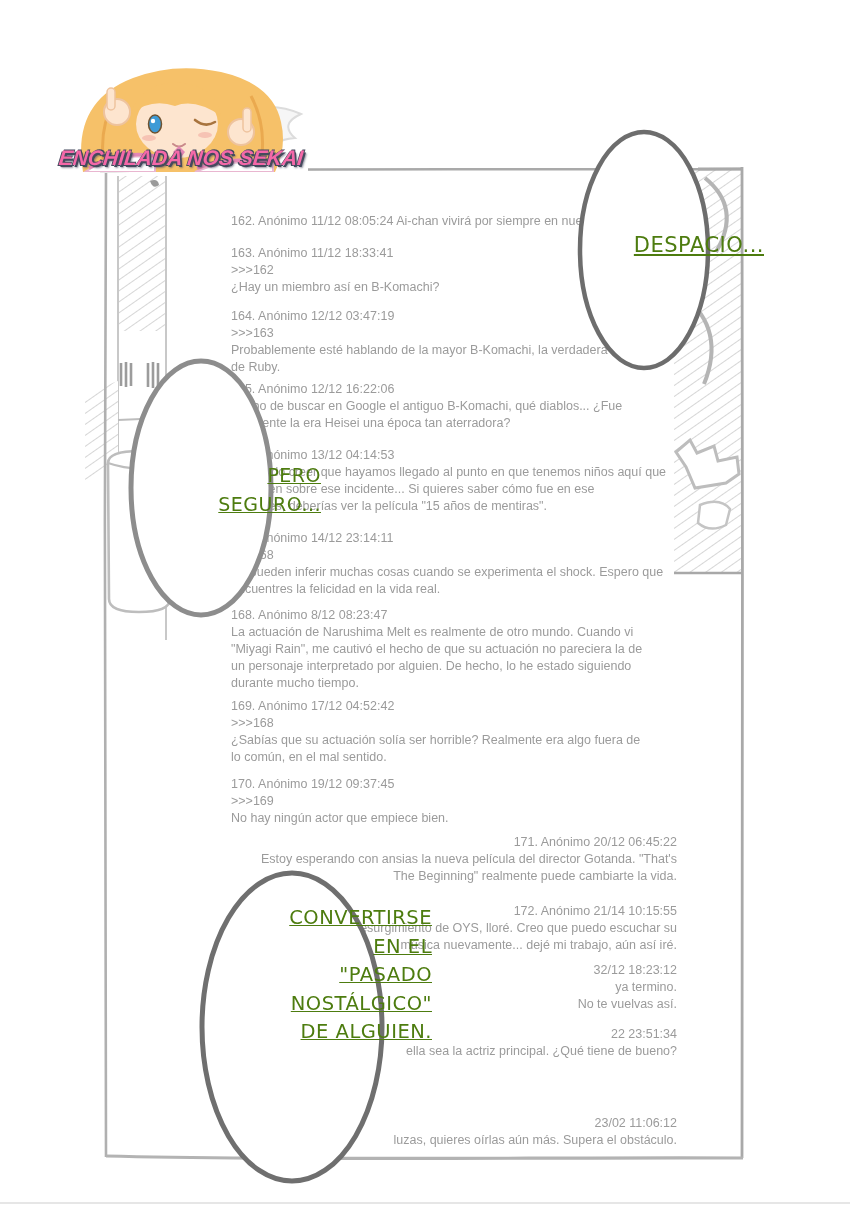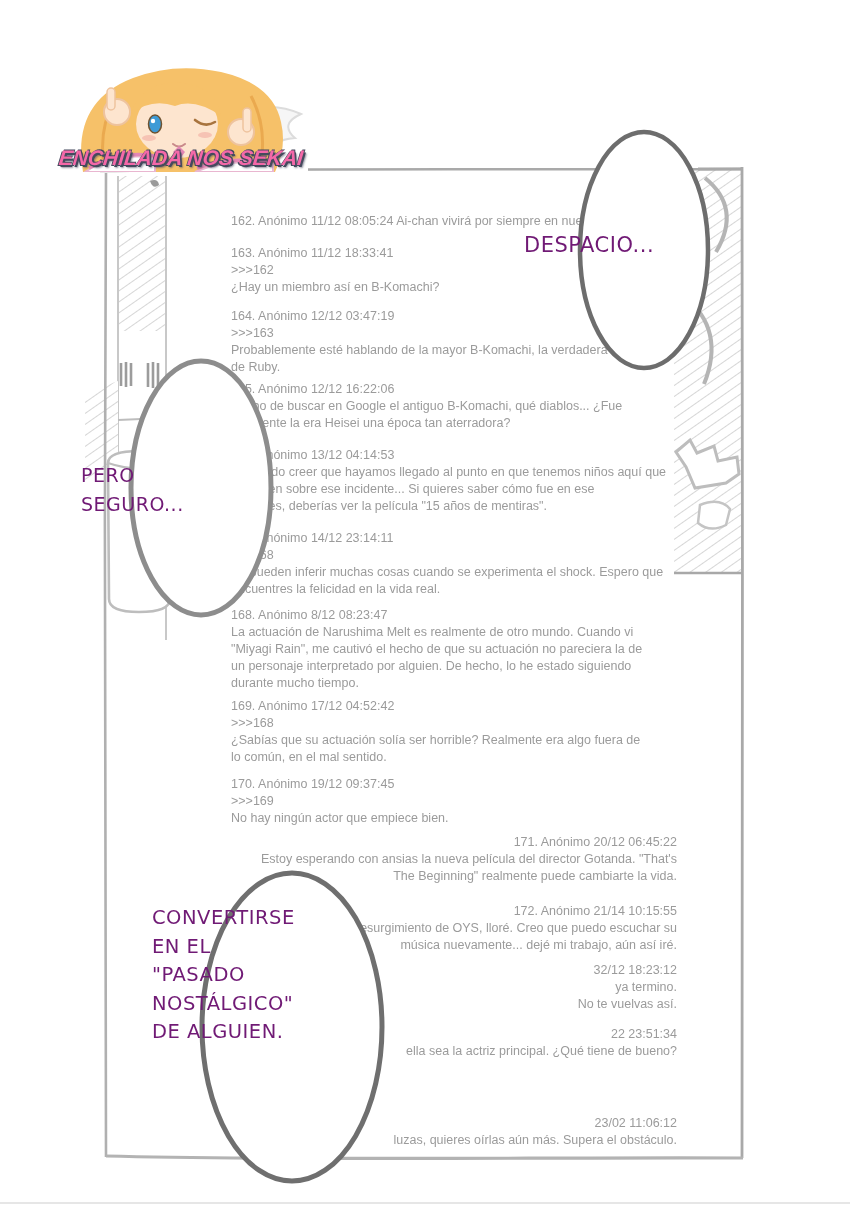--- a/index.html
+++ b/index.html
@@ -7,22 +7,22 @@
        font-family:"Liberation Sans",sans-serif;}
   
   .cmt{position:absolute;font-size:12.5px;line-height:17px;color:#9b9b9b;
        white-space:pre;font-family:"Liberation Sans",sans-serif;}
   .cmt.L{left:231px;width:459px;overflow:hidden;}
   .cmt.R{left:180px;width:497px;text-align:right;overflow:hidden;}
   
   .layer{position:absolute;left:0;top:0;width:850px;height:1211px;pointer-events:none;}
   #sketch{z-index:5;}
   
-  .btxt{position:absolute;z-index:7;color:#701a75;text-align:left;white-space:pre;
-        font-family:"DejaVu Sans",sans-serif;letter-spacing:.5px;}
+  .btxt{position:absolute;z-index:7;color:#4d7c0f;text-align:right;white-space:pre;
+        font-family:"DejaVu Sans",sans-serif;letter-spacing:.5px;text-decoration:underline;}
   #t-despacio{left:524px;top:233px;width:240px;font-size:21px;}
   #t-pero{left:81px;top:461px;width:240px;font-size:19px;line-height:29px;}
   #t-convertirse{left:152px;top:904px;width:280px;font-size:19.5px;line-height:28.5px;}
   
   #logo{position:absolute;left:45px;top:60px;width:263px;height:112px;z-index:8;}
   #logo svg{display:block;}
   #logo-title{position:absolute;left:8px;top:86px;width:256px;text-align:center;
       font-family:"Liberation Sans",sans-serif;font-style:italic;font-weight:800;
       font-size:21px;letter-spacing:0px;color:#f468a8;transform:skewX(-6deg);
       text-shadow:2px 2px 0 #454a5e,-1px 1px 0 #454a5e,1px -1px 0 #454a5e,3px 3px 2px rgba(60,64,85,.55);

